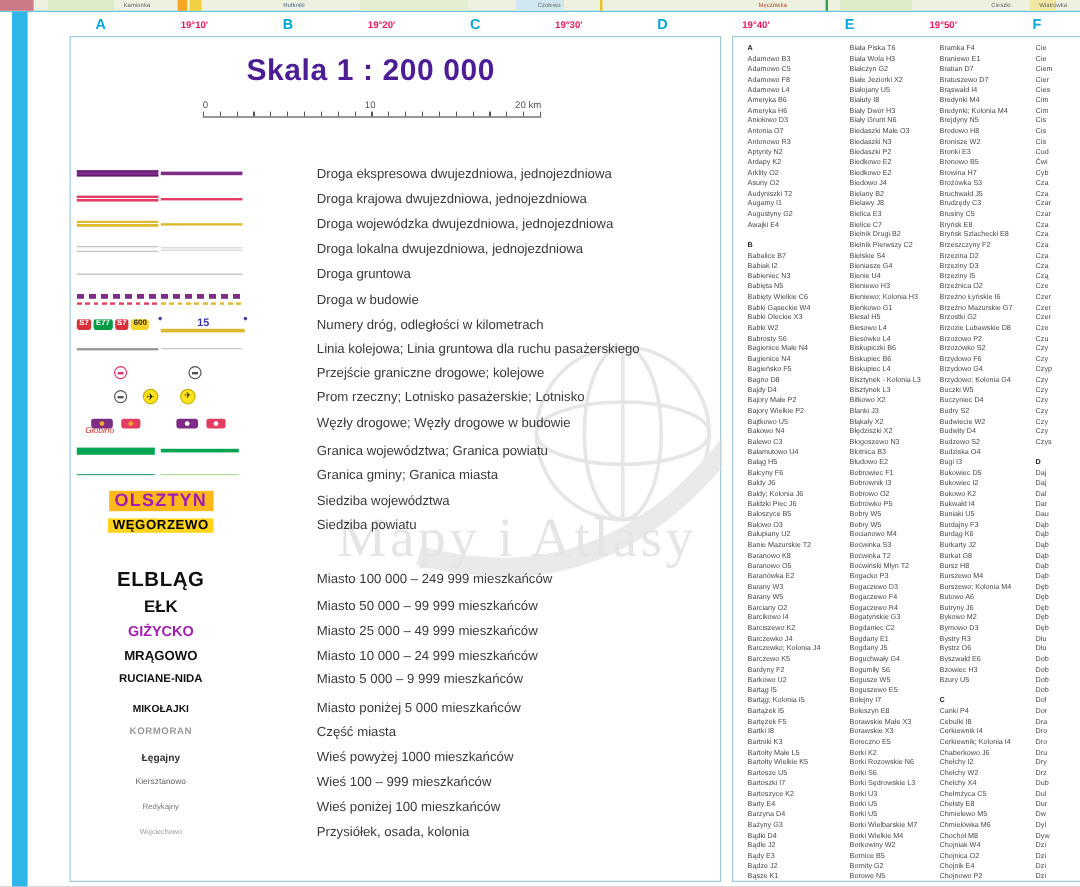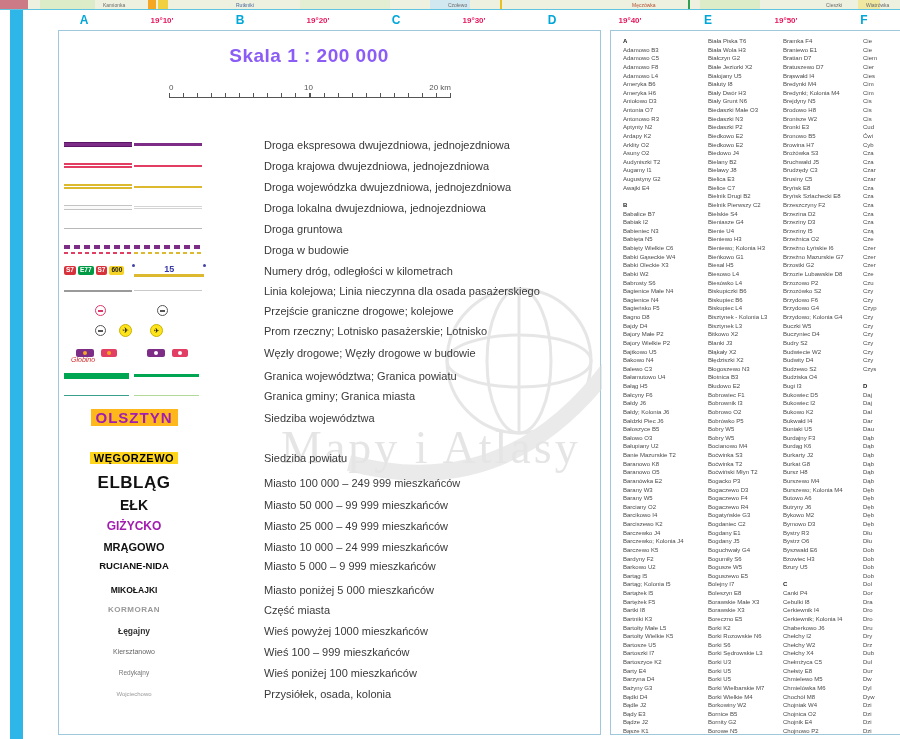--- a/index.html
+++ b/index.html
@@ -14,21 +14,21 @@
   
   .gridrow { position:absolute; left:0; top:10px; width:900px; height:20px; background:#fff; }
   .gcell { position:absolute; top:3px; width:44px; text-align:center; white-space:nowrap; }
   .gletter { font-size:12px; font-weight:bold; color:#00a7d8; }
   .glon { font-size:8px; font-weight:bold; color:#e8175d; top:6px;text-align:center; }
 
   .leftbar { position:absolute; left:10px; top:10px; width:13px; height:729px; background:#2fb6e9; }
 
   
   .legend { position:absolute; left:58px; top:30px; width:543px; height:705px; border:1px solid #9fc8dc; background:#fff; }
-  .ltitle { position:absolute; left:0; top:14px; width:500px; text-align:center; font-size:19px; font-weight:bold; color:#8b5cf6; letter-spacing:0.5px; }
+  .ltitle { position:absolute; left:0; top:14px; width:500px; text-align:center; font-size:25px; font-weight:bold; color:#4c1d95; letter-spacing:0.5px; }
   .scale { position:absolute; left:110px; top:52px; width:282px; height:22px; }
   .scale .nums { position:relative; height:10px; font-size:8px; color:#555; }
   .scale .n0 { position:absolute; left:0; }
   .scale .n10 { position:absolute; left:135px; }
   .scale .n20 { position:absolute; right:0; }
   .scale .ticks { height:5px; border-bottom:1px solid #555;
     background:repeating-linear-gradient(90deg,#555 0 1px,transparent 1px 14.05px); }
 
   .lrow { position:absolute; left:0; width:540px; height:21px; display:flex; align-items:center; }
   .sym { width:150px; flex:none; position:relative; height:100%; display:flex; align-items:center; padding-left:5px; }
@@ -228,21 +228,21 @@
       <div class="lbl">Numery dróg, odległości w kilometrach</div>
     </div>
 
     <div class="lrow" style="top:249px">
       <div class="sym">
         <div class="rp">
           <div style="height:2px;background:#9a9a9a"></div>
           <div style="height:1.5px;background:#c9c9c9"></div>
         </div>
       </div>
-      <div class="lbl">Linia kolejowa; Linia nieczynna dla osada pasażerskiego</div>
+      <div class="lbl">Linia kolejowa; Linia gruntowa dla ruchu pasażerskiego</div>
     </div>
 
     <div class="lrow" style="top:269px">
       <div class="sym">
         <span class="circ red" style="margin-left:31px">
             <span class="bar"></span>
           </span>
         <span class="circ gray" style="margin-left:51px">
             <span class="bar"></span>
           </span>
@@ -299,21 +299,21 @@
       </div>
       <div class="lbl">Granica gminy; Granica miasta</div>
     </div>
 
     <div class="lrow" style="top:376px">
       <div class="sym center">
           <span class="ex-olsztyn">OLSZTYN</span>
         </div>
       <div class="lbl">Siedziba województwa</div>
     </div>
-    <div class="lrow" style="top:416px">
+    <div class="lrow" style="top:396px">
       <div class="sym center">
           <span class="ex-wegorzewo">WĘGORZEWO</span>
         </div>
       <div class="lbl">Siedziba powiatu</div>
     </div>
 
     <div class="lrow" style="top:441px">
       <div class="sym center">
           <span class="c1">ELBLĄG</span>
         </div>

